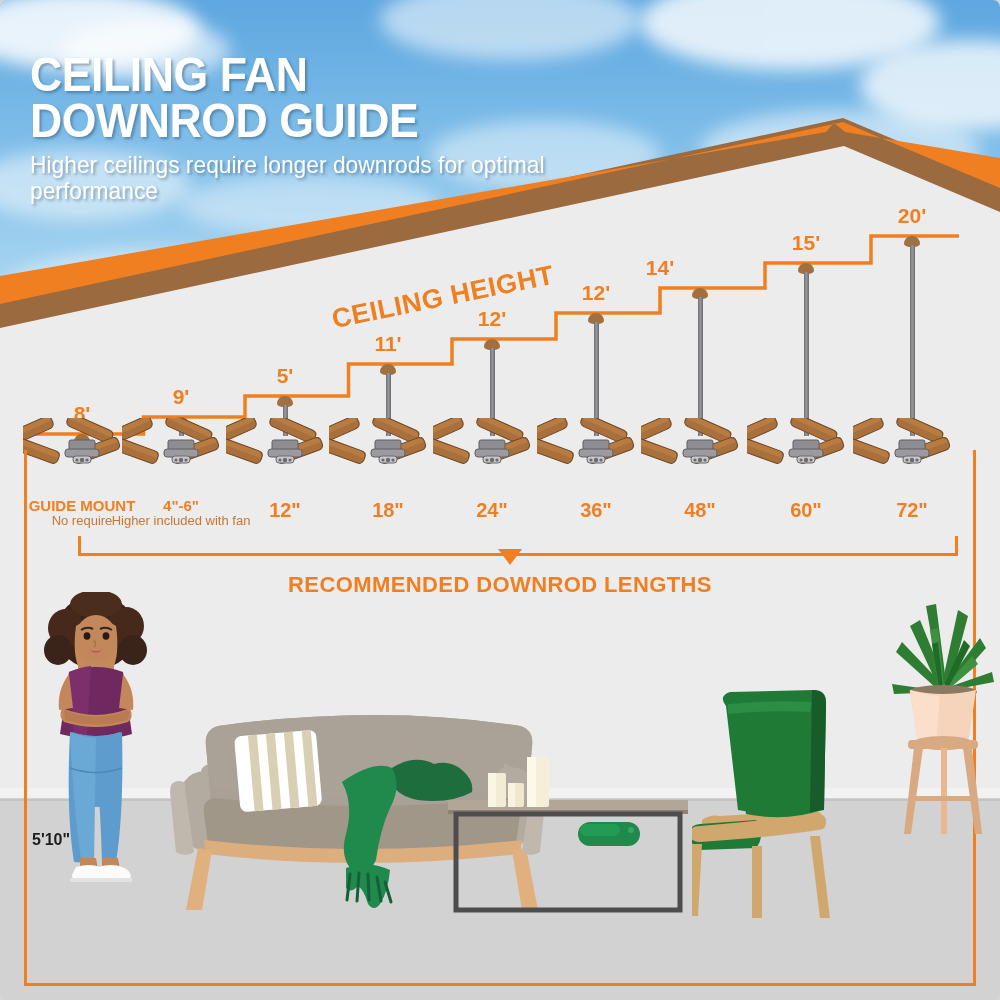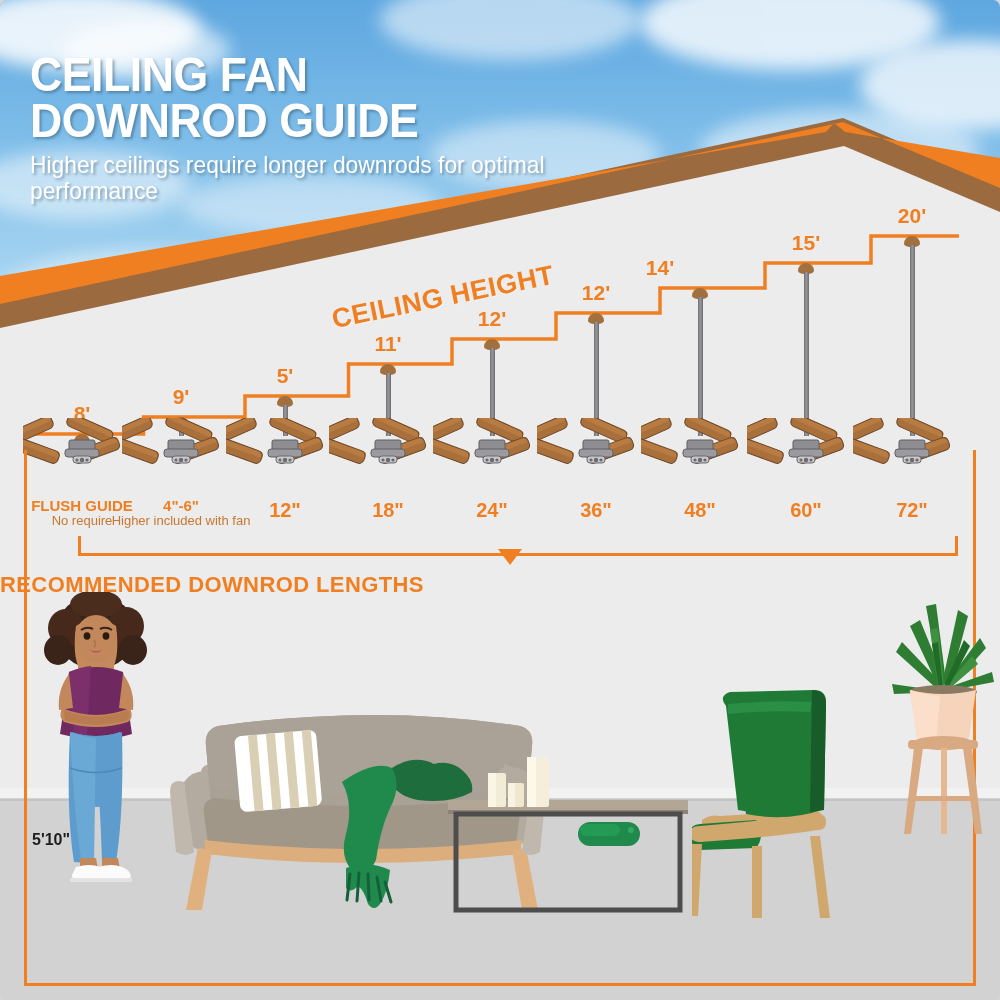--- a/index.html
+++ b/index.html
@@ -63,21 +63,21 @@
           font-family:"Liberation Sans Narrow","Liberation Sans",sans-serif;line-height:1.06;}
   .dlabel .sub{display:block;font-size:13px;font-weight:normal;color:#c9762f;line-height:1.15;}
   .dlabel.small{font-size:15px;}
 
   
   .bracket{position:absolute;left:78px;top:536px;width:880px;height:20px;
            border:3px solid #ef7f21;border-top:none;box-sizing:border-box;}
   .arrow{position:absolute;left:498px;top:549px;width:0;height:0;
          border-left:12px solid transparent;border-right:12px solid transparent;
          border-top:16px solid #ef7f21;}
-  .caption{position:absolute;left:0;top:572px;width:1000px;text-align:left;
+  .caption{position:absolute;left:0;top:572px;width:1000px;text-align:center;
            color:#ef7f21;font-weight:bold;font-size:22px;letter-spacing:.4px;
            font-family:"Liberation Sans Narrow","Liberation Sans",sans-serif;}
 
   
   .hgt{position:absolute;left:32px;top:831px;color:#1d1d1d;font-weight:bold;font-size:16px;
        font-family:"Liberation Sans Narrow","Liberation Sans",sans-serif;}
   .abs{position:absolute;}
 </style>
 </head>
 <body>
@@ -146,21 +146,21 @@
           <rect x="-13" y="-12" width="26" height="10" rx="2" fill="#8d8d92" stroke="#5f5f64" stroke-width="1"></rect>
           <rect x="-17" y="-3" width="34" height="8" rx="3" fill="#9a9a9f" stroke="#5f5f64" stroke-width="1"></rect>
           <rect x="-9" y="4" width="18" height="7" rx="3" fill="#c8c8cc" stroke="#6a6a6f" stroke-width="1"></rect>
           <circle cx="0" cy="8" r="2.2" fill="#6a6a6f"></circle>
           <circle cx="-5" cy="8" r="1.6" fill="#6a6a6f"></circle>
           <circle cx="5" cy="8" r="1.6" fill="#6a6a6f"></circle>
         </g>
           </svg>
         </div>
       </div>
-      <div class="dlabel small" style="left: 82px; top: 498px;"><span>FLUSH GUIDE</span><span class="sub">No require</span></div>
+      <div class="dlabel small" style="left: 82px; top: 498px;"><span>GUIDE MOUNT</span><span class="sub">No require</span></div>
       <div class="ft" style="left: 181px; top: 385px;">9'</div>
       <div class="fancol" style="left: 181px;">
         <div class="canopy" style="top: 417px;"></div>
         <div class="rod" style="top: 426px; height: 10px;"></div>
         <div style="position: absolute; left: 50%; top: 418px; transform: translateX(-50%);">
           <svg class="fan" viewBox="0 0 118 56">
             <g transform="translate(7 12) rotate(-24)">
             <rect x="-24" y="-6" width="48" height="13" rx="5" fill="#a9703b"></rect>
             <rect x="-24" y="-6" width="48" height="6" rx="3" fill="#b87c42"></rect>
             <rect x="-24" y="-6" width="48" height="13" rx="5" fill="none" stroke="#6d4726" stroke-width="1"></rect>

